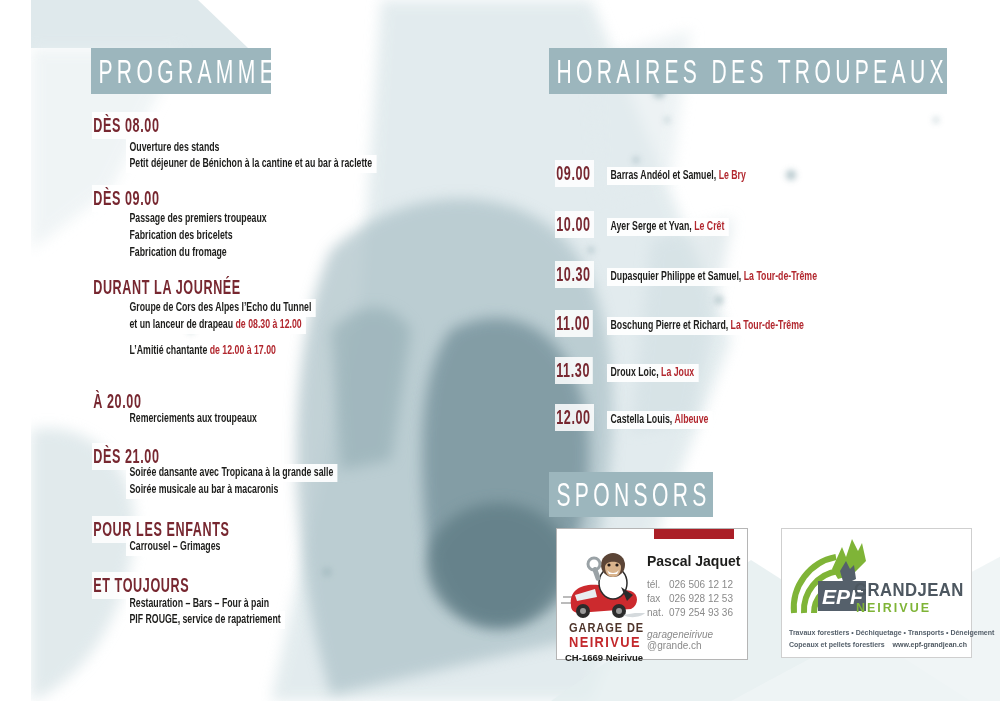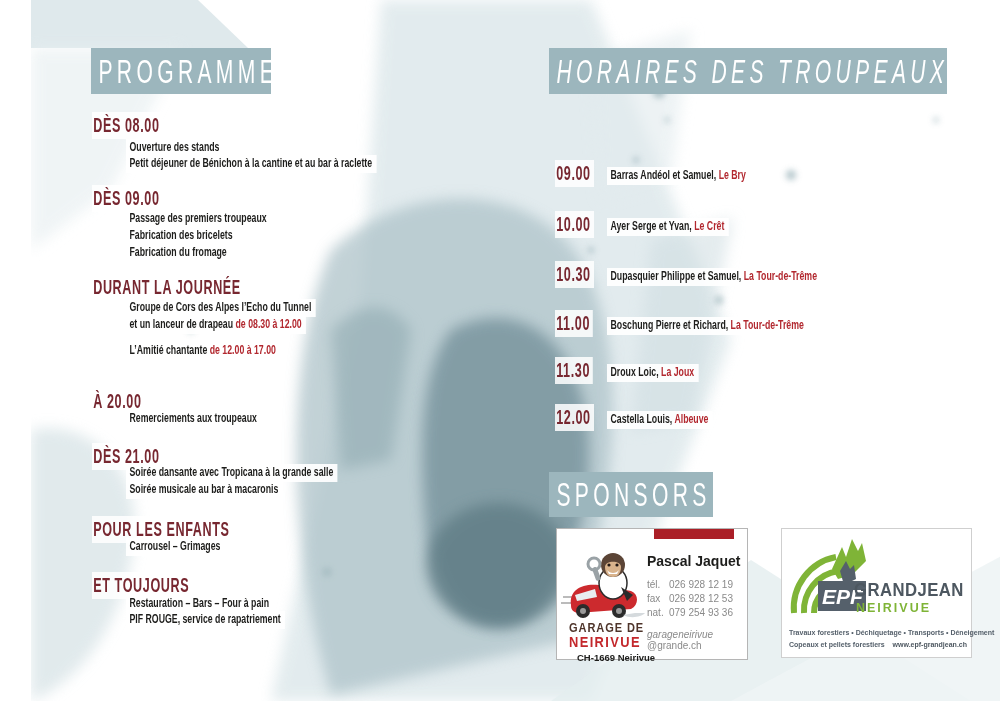--- a/index.html
+++ b/index.html
@@ -46,21 +46,21 @@
   .card {
     position:absolute; z-index:2; background:#ffffff;
   }
   .card.garage { left:525px; top:528px; width:192px; height:132px; border:1px solid #b5b5b5; }
   .card.epf    { left:750px; top:528px; width:191px; height:130px; border:1px solid #cfcfcf; }
 
   .g-redbar { position:absolute; left:97px; top:0; width:80px; height:10px; background:#ab1f27; }
   .g-mascot { position:absolute; left:4px; top:18px; }
   .g-name1 { position:absolute; left:12px; top:92px;  color:#4e342a; font-size:12px; font-weight:900; letter-spacing:1px; transform:scaleX(0.92); transform-origin:0 0; white-space:nowrap; }
   .g-name2 { position:absolute; left:12px; top:105px; color:#c3272b; font-size:14px; font-weight:900; letter-spacing:1.5px; transform:scaleX(0.92); transform-origin:0 0; white-space:nowrap; }
-  .g-addr  { position:absolute; left:20px;  top:123px; color:#1d1d1b; font-size:9.5px; font-weight:700; white-space:nowrap; }
+  .g-addr  { position:absolute; left:8px;  top:123px; color:#1d1d1b; font-size:9.5px; font-weight:700; white-space:nowrap; }
   .g-contact { position:absolute; left:90px; top:24px; color:#1d1d1b; font-size:14px; font-weight:700; white-space:nowrap; }
   .g-tel { position:absolute; left:90px; color:#8a8a8a; font-size:10px; font-weight:400; white-space:nowrap; }
   .g-tel .lab { display:inline-block; width:22px; }
   .g-mail { position:absolute; left:90px; color:#8a8a8a; font-size:10px; font-weight:400; white-space:nowrap; }
 
   .e-logo { position:absolute; left:6px; top:6px; }
   .e-name { position:absolute; left:72px; top:50px; color:#4d5760; font-size:19px; font-weight:900; letter-spacing:0.5px; transform:scaleX(0.88); transform-origin:0 0; white-space:nowrap; }
   .e-town { position:absolute; left:74px; top:72px; color:#7fb437; font-size:12.5px; font-weight:900; letter-spacing:2px; white-space:nowrap; }
   .e-srv1 { position:absolute; left:7px; top:100px; width:178px; color:#55606b; font-size:7px; font-weight:700; white-space:nowrap; }
   .e-srv2 { position:absolute; left:7px; top:112px; width:178px; color:#55606b; font-size:7px; font-weight:700; white-space:nowrap; }
@@ -131,21 +131,21 @@
   <div class="ln" style="left:95px; top:464px;"><span>Soirée dansante avec Tropicana à la grande salle</span></div>
   <div class="ln" style="left:95px; top:481px;"><span>Soirée musicale au bar à macaronis</span></div>
 
   <div class="sh" style="left:61px; top:516px;">POUR LES ENFANTS</div>
   <div class="ln" style="left:95px; top:538px;"><span>Carrousel – Grimages</span></div>
 
   <div class="sh" style="left:61px; top:572px;">ET TOUJOURS</div>
   <div class="ln" style="left:95px; top:595px;"><span>Restauration – Bars – Four à pain</span></div>
   <div class="ln" style="left:95px; top:611px;"><span class="xb">PIF ROUGE</span><span>, service de rapatriement</span></div>
 
-  <div class="banner" style="left:518px; top:48px; width:398px; height:46px;font-style:italic;">
+  <div class="banner" style="left:518px; top:48px; width:398px; height:46px;">
     <span class="bt">HORAIRES DES TROUPEAUX</span>
   </div>
 
   <div class="time" style="left:524px; top:160px;">09.00</div>
   <div class="ln" style="left:576px; top:167px;"><span>Barras Andéol et Samuel,</span> <span class="red">Le Bry</span></div>
 
   <div class="time" style="left:524px; top:211px;">10.00</div>
   <div class="ln" style="left:576px; top:218px;"><span>Ayer Serge et Yvan,</span> <span class="red">Le Crêt</span></div>
 
   <div class="time" style="left:524px; top:261px;">10.30</div>
@@ -183,21 +183,21 @@
         <circle cx="56" cy="18" r="1.6" fill="#221815"></circle>
       <rect x="33" y="20" width="5" height="14" rx="2" fill="#9aa2a6" transform="rotate(-20 35 27)"></rect>
       <circle cx="33" cy="17" r="6" fill="none" stroke="#9aa2a6" stroke-width="3"></circle>
       <path d="M60,40 L72,48 L66,54 Z" fill="#2b2b2b"></path>
       <path d="M62,68 C70,72 80,70 84,66 L74,66 Z" fill="#d5dadd"></path>
     </svg>
     <div class="g-name1">GARAGE DE</div>
     <div class="g-name2">NEIRIVUE</div>
     <div class="g-addr">CH-1669 Neirivue</div>
     <div class="g-contact">Pascal Jaquet</div>
-    <div class="g-tel" style="top:50px;"><span class="lab">tél.</span><span>026 928 12 19</span></div>
+    <div class="g-tel" style="top:50px;"><span class="lab">tél.</span><span>026 506 12 12</span></div>
     <div class="g-tel" style="top:64px;"><span class="lab">fax</span><span>026 928 12 53</span></div>
     <div class="g-tel" style="top:78px;"><span class="lab">nat.</span><span>079 254 93 36</span></div>
     <div class="g-mail" style="top:100px;font-style:italic;">garageneirivue</div>
     <div class="g-mail" style="top:111px;">@grande.ch</div>
   </div>
 
   <div class="card epf">
     <svg class="e-logo" width="80" height="90" viewBox="0 0 80 90">
       <path d="M6,78 A52,52 0 0 1 48,22" fill="none" stroke="#7fb437" stroke-width="6"></path>
       <path d="M16,78 A40,40 0 0 1 50,36" fill="none" stroke="#7fb437" stroke-width="6"></path>

